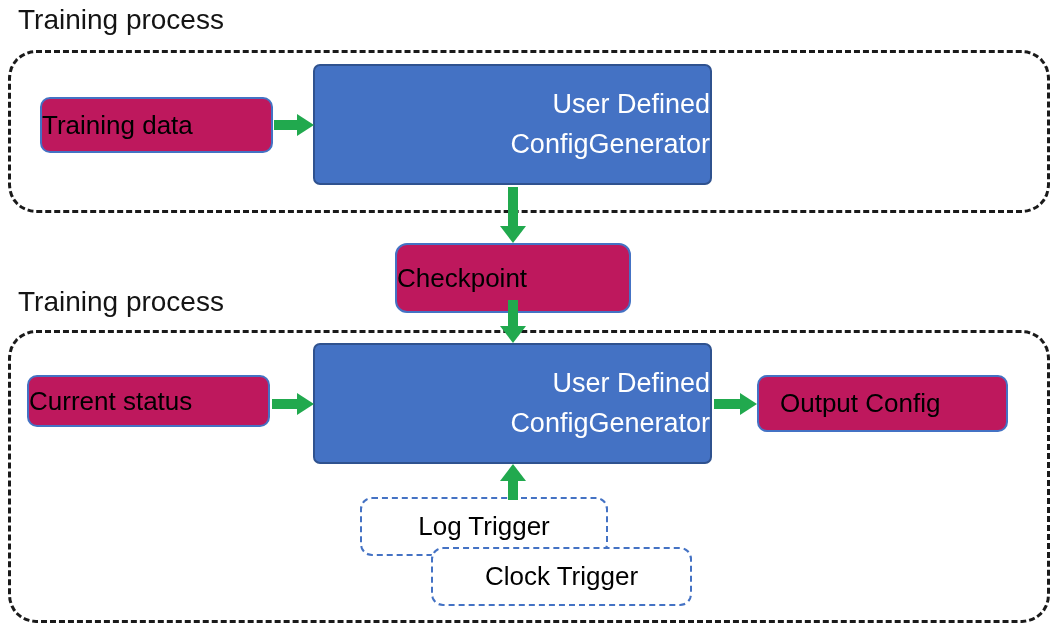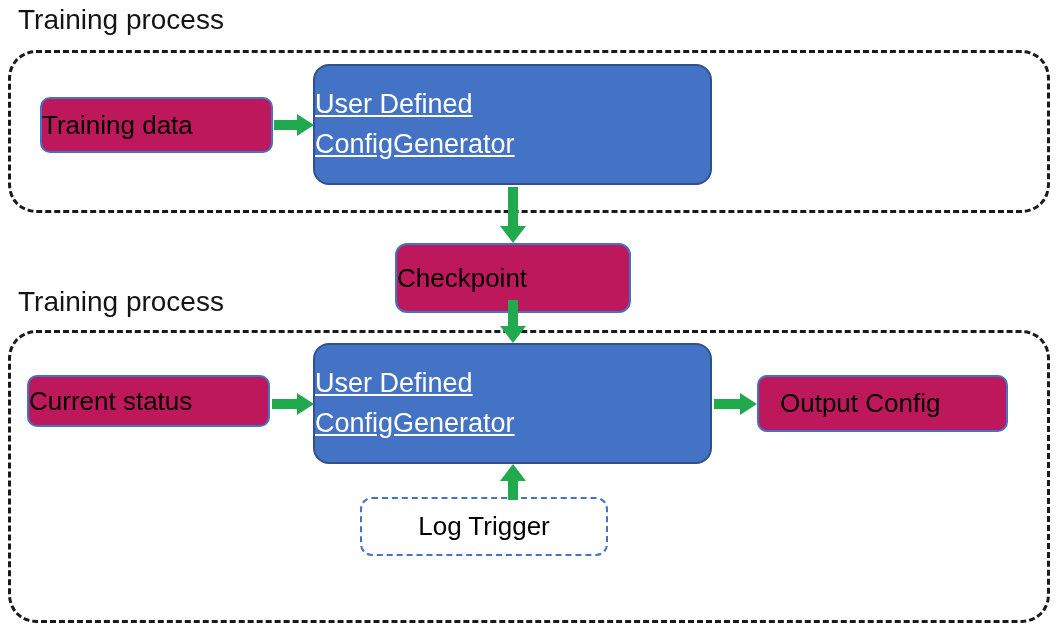--- a/index.html
+++ b/index.html
@@ -41,31 +41,30 @@
     font-size: 26px;
     color: #000000;
     white-space: nowrap;
     z-index: 3;
   }
 
   .node {
     position: absolute;
     display: flex;
     flex-direction: column;
-    align-items: flex-start;
+    align-items: flex-end;
     justify-content: center;
     background: var(--node-fill, #4472C4);
     border: 2px solid var(--node-stroke, #2F528F);
-    border-radius: 16px;
+    border-radius: 7px;
     color: var(--node-text, #ffffff);
     font-size: 27px;
     line-height: 1.45;
     text-align: center;
     z-index: 3;
-    text-decoration: underline;
   }
 
   .trigger-box {
     position: absolute;
     display: flex;
     align-items: center;
     justify-content: center;
     background: #ffffff;
     border: 2px dashed var(--box-stroke, #4472C4);
     border-radius: 12px;
@@ -170,14 +169,17 @@
 
   <div class="arrow arrow-up" style="left:500px; top:464px; width:26px; height:36px;">
     <div class="head"></div>
     <div class="shaft"></div>
   </div>
 
   <div class="trigger-box" style="left:360px; top:497px; width:248px; height:59px; z-index:2;">
     <span>Log Trigger</span>
   </div>
 
+  <div class="trigger-box" style="left:431px; top:547px; width:261px; height:59px; z-index:4;">
+    <span>Clock Trigger</span>
+  </div>
 
 </div>
 
 </body></html>

